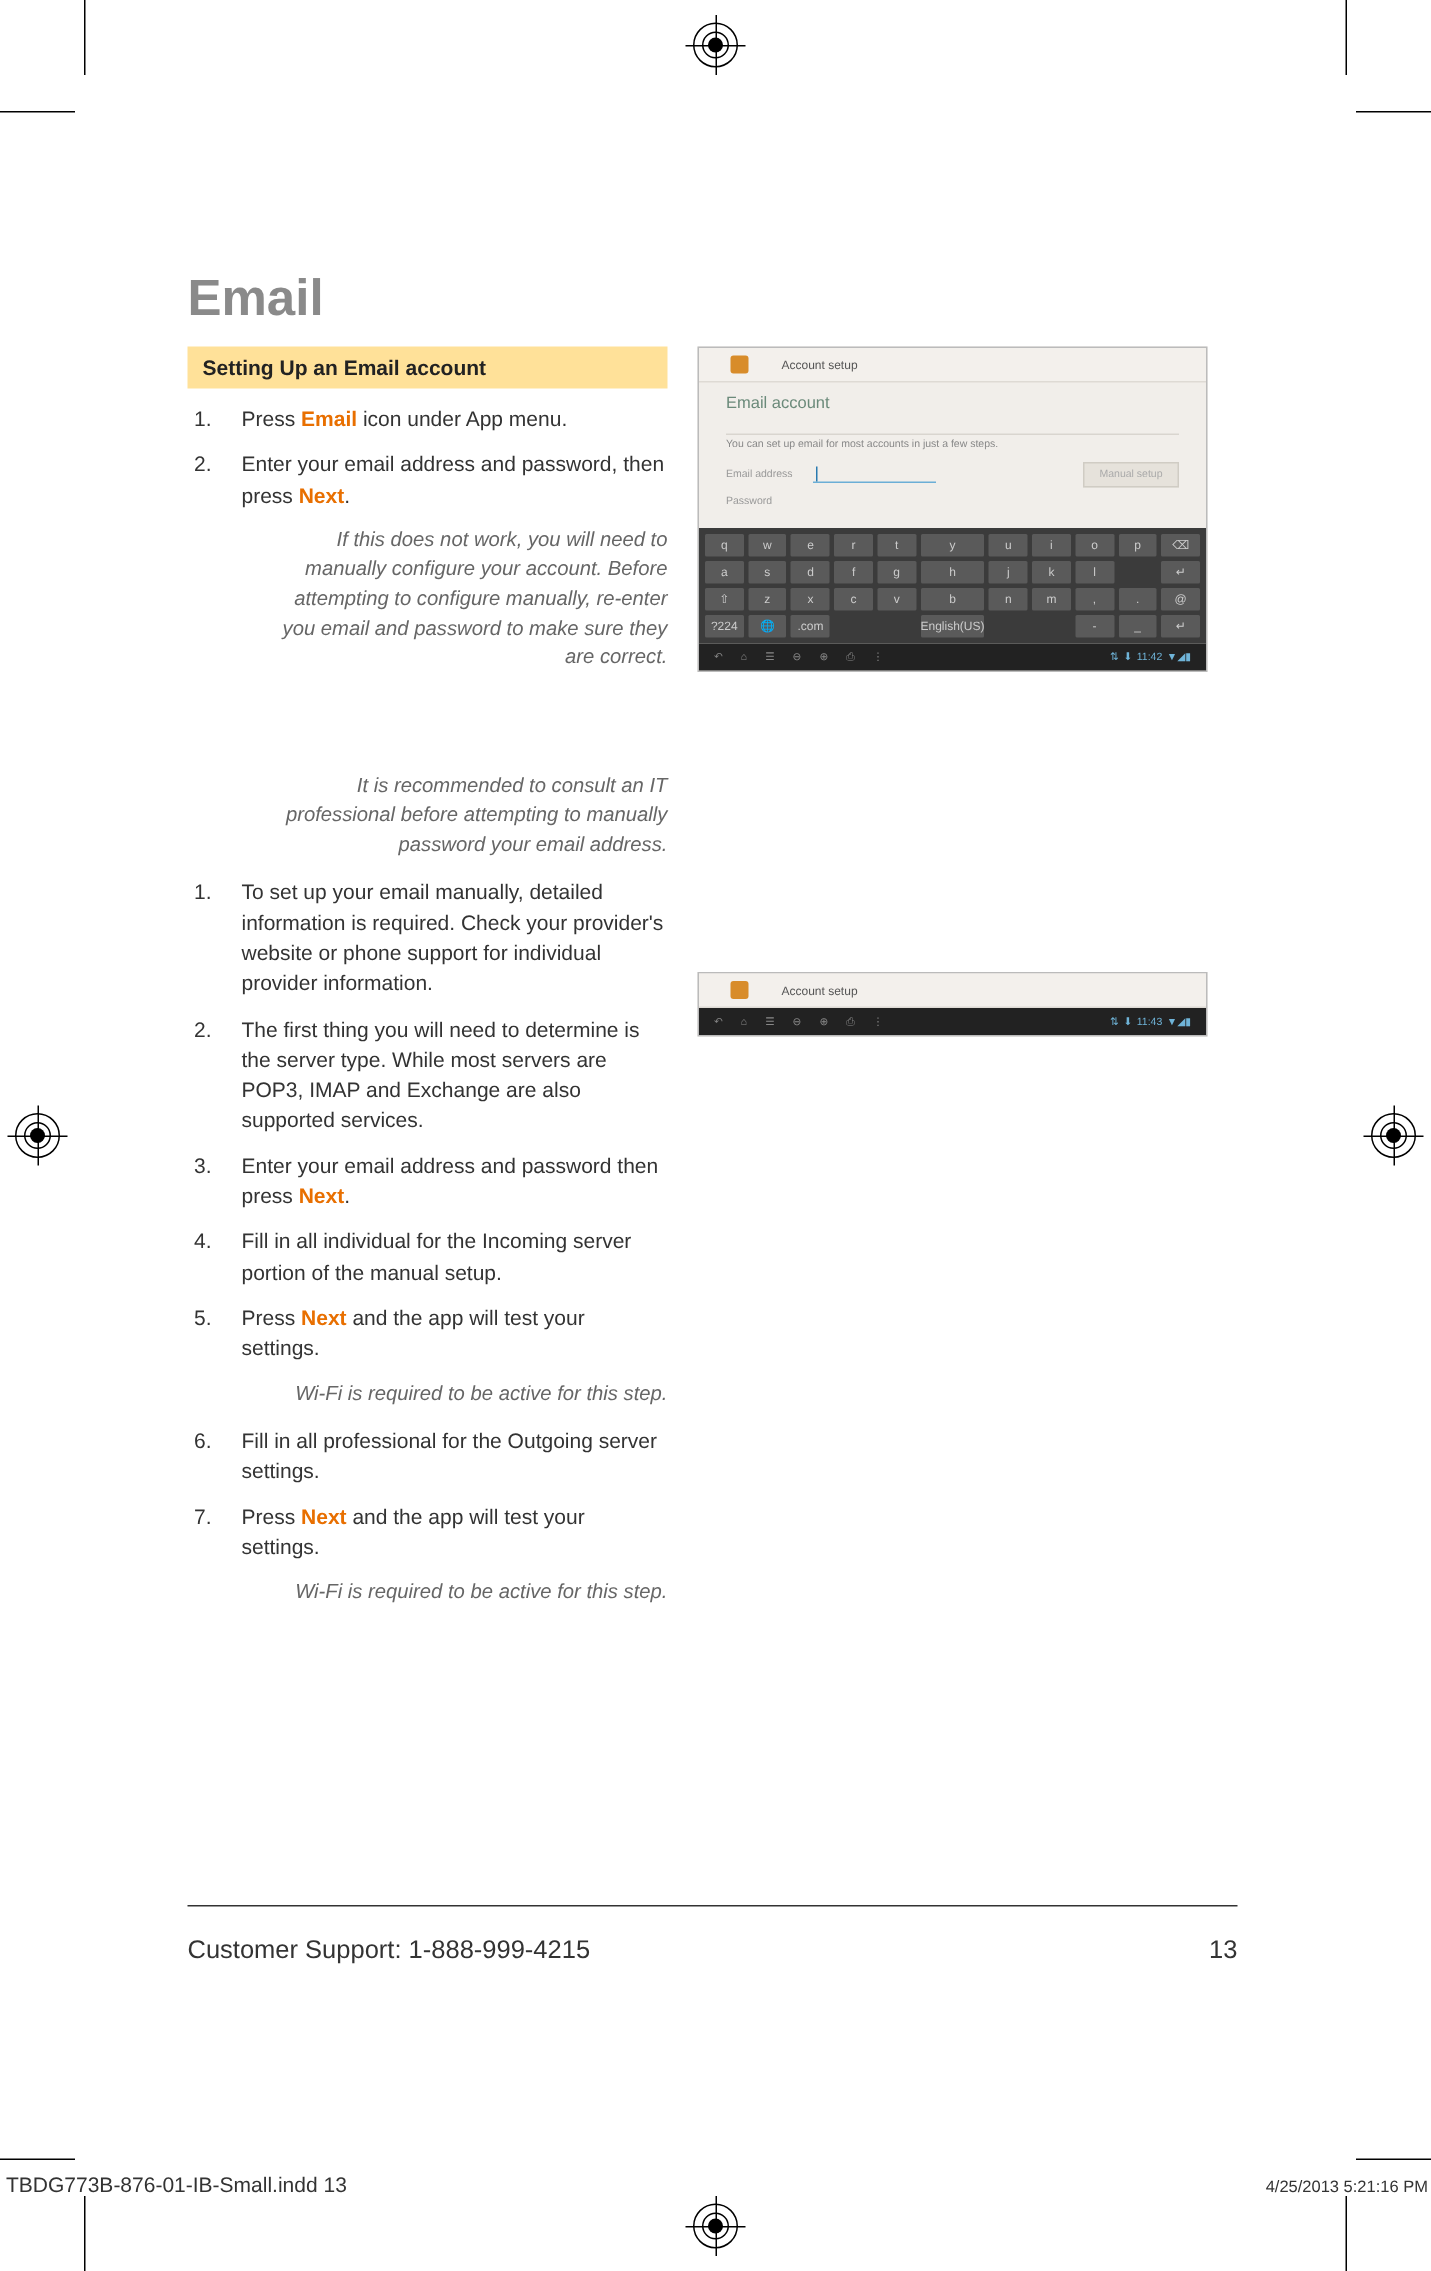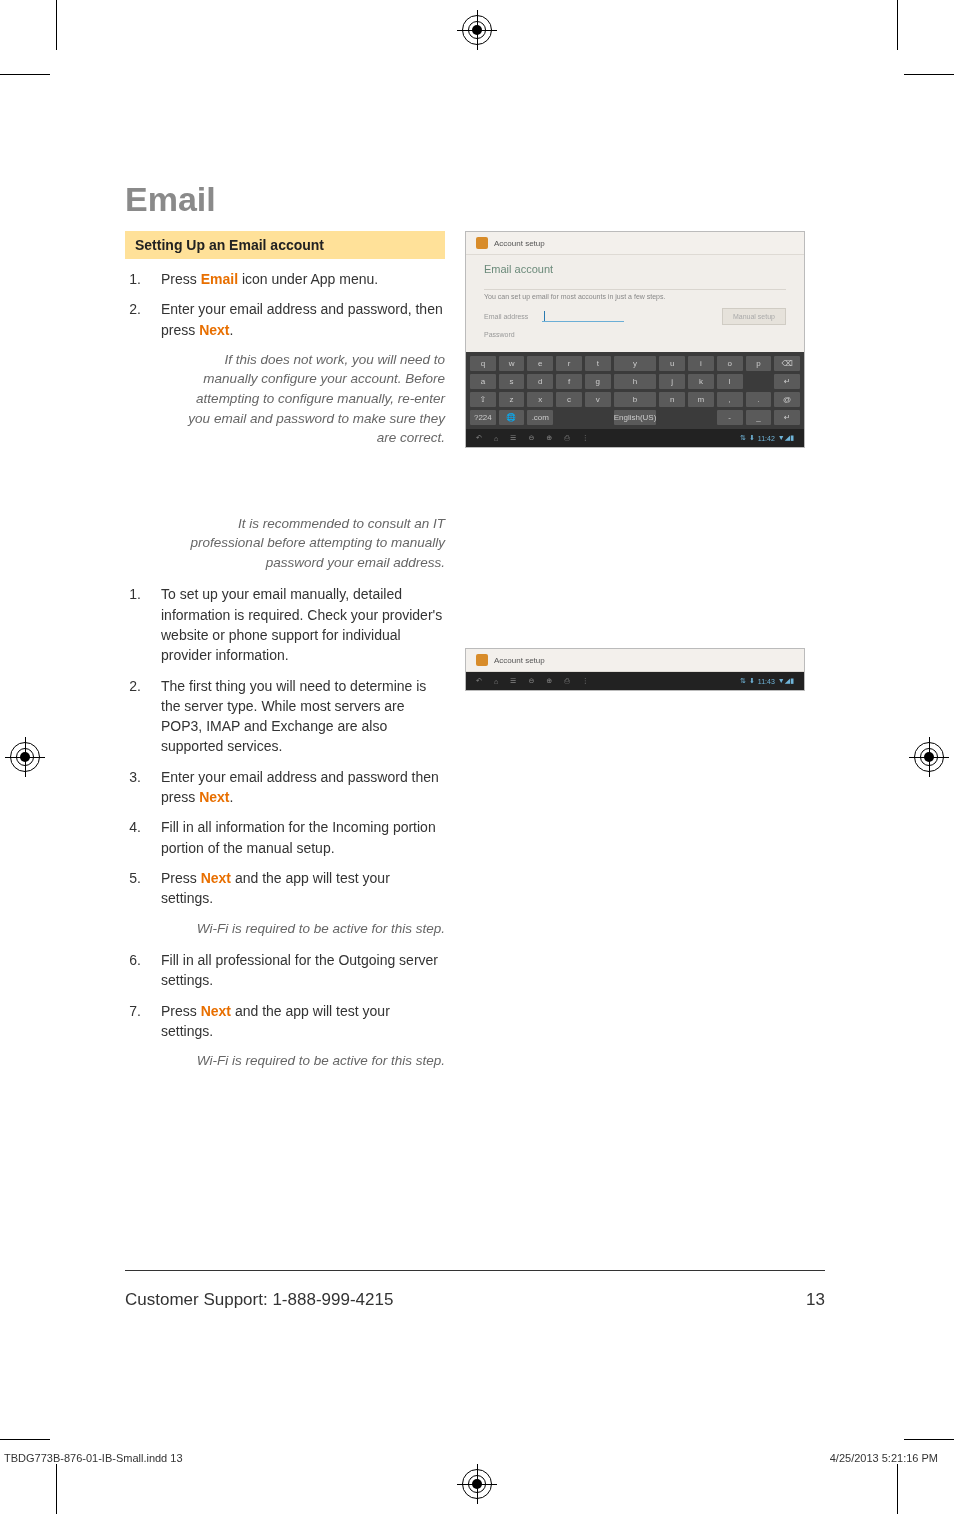--- a/index.html
+++ b/index.html
@@ -86,25 +86,26 @@
 
   
   .mock {
     border: 1px solid #bbb;
     background: #f1eeea;
     font-size: 7px;
     color: #555;
     margin-bottom: 20px;
   }
   .mock .titlebar {
-    padding: 5px 10px;
+    padding: 5px 21px;
     display: flex; align-items: center;
     background: #f3f0ec;
     border-bottom: 1px solid #dedad4;
     font-size: 8px;
+    gap: 16px;
   }
   .mock .app-icon { width:12px; height:12px; background:#d88c2a; margin-right:6px; border-radius:2px; }
   .mock .content { padding: 8px 18px; }
   .mock .em-title { color: #6b8a7a; font-size: 11px; margin-bottom: 3px; padding-bottom:14px; border-bottom:1px solid #d9d5cf;}
   .mock .subtext { color: #888; font-size: 7px; margin-bottom: 8px; }
   .mock .field-row { display:flex; align-items:center; margin-bottom:6px; gap:8px;}
   .mock .field-label { color:#999; font-size:7px; width:50px; }
   .mock .field-input { border-bottom:1px solid #6baed6; flex:1; max-width:120px; height:10px; position:relative;}
   .mock .cursor { position:absolute; left:2px; top:-1px; width:1px; height:10px; background:#2a7ab0;}
   .mock .btn-disabled {
@@ -143,24 +144,24 @@
     border-top:1px solid #333;
   }
   .footer {
     position:absolute; left:125px; top:1290px; width:700px;
     display:flex; justify-content:space-between;
     font-size:17px; color:#333;
   }
 
   .slug {
     position:absolute; left:4px; bottom:50px;
-    font-size:11px; color:#333;
+    font-size:14px; color:#333;
   }
   .slug-right {
-    position:absolute; right:16px; bottom:50px;
+    position:absolute; right:2px; bottom:50px;
     font-size:11px; color:#333;
   }
 
   .nav-time { margin-left:auto; color:#6fb4d8; font-size:7px; display:flex; gap:3px; align-items:center;}
 </style>
 </head>
 <body>
 
 <div class="crop-mark crop-v" style="left:56px; top:0;"></div>
 <div class="crop-mark crop-h" style="left:0; top:74px;"></div>
@@ -227,21 +228,21 @@
         <li>
             <span class="num">2.</span>
             <span class="body">The first thing you will need to determine is the server type. While most servers are POP3, IMAP and Exchange are also supported services.</span>
           </li>
         <li>
             <span class="num">3.</span>
             <span class="body"><span>Enter your email address and password then press </span><span class="orange">Next</span><span>.</span></span>
           </li>
         <li>
             <span class="num">4.</span>
-            <span class="body">Fill in all information for the Incoming portion portion of the manual setup.</span>
+            <span class="body">Fill in all individual for the Incoming server portion of the manual setup.</span>
           </li>
         <li>
             <span class="num">5.</span>
             <span class="body"><span>Press </span><span class="orange">Next</span><span> and the app will test your settings.</span></span>
           </li>
       </ol>
       <div class="italic-note">Wi-Fi is required to be active for this step.</div>
       <ol>
         <li>
             <span class="num">6.</span>

